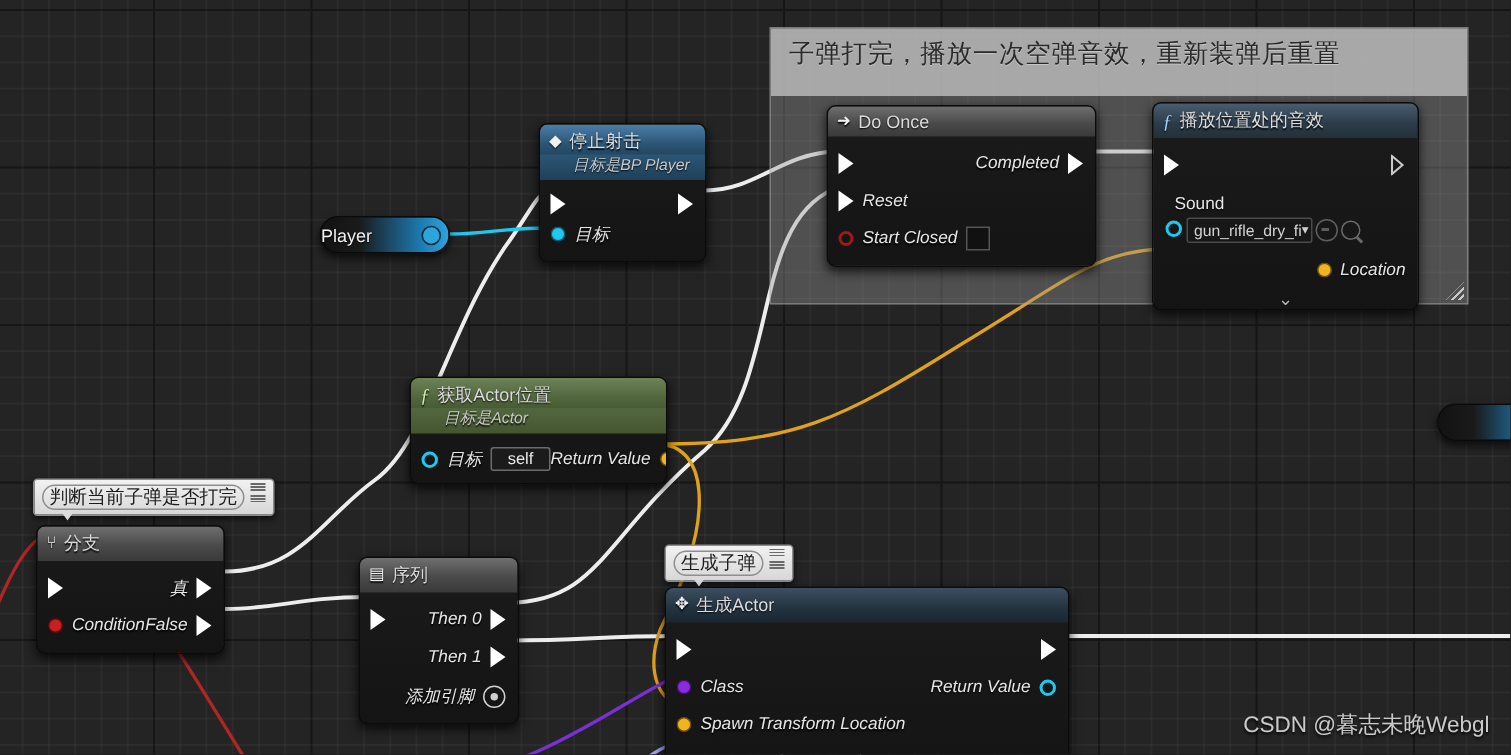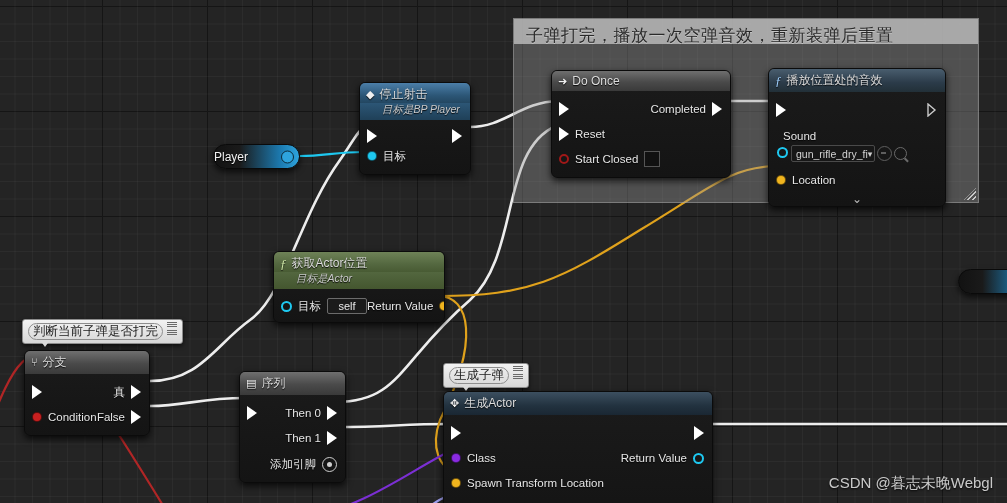--- a/index.html
+++ b/index.html
@@ -25,21 +25,21 @@
   svg.wires { position: absolute; left:0; top:0; width:1007px; height:503px; pointer-events:none; }
 
   
   .comment-box {
     position: absolute;
     background: rgba(152,152,152,0.38);
     border: 1px solid rgba(175,175,175,0.45);
     box-sizing: border-box;
   }
   .comment-title {
-    height: 25px;
+    height: 45px;
     background: rgba(190,190,190,0.80);
     color: #2a2a2a;
     font-size: 17px;
     line-height: 33px;
     padding-left: 12px;
     letter-spacing: .5px;
     text-shadow: 0 1px 0 rgba(255,255,255,.35);
     white-space: nowrap;
     overflow: hidden;
   }
@@ -82,21 +82,21 @@
   .hdr-dark  { background: linear-gradient(to bottom, #3c4f60 0%, #22323f 60%, #1a2733 100%); }
   .hdr-steel { background: linear-gradient(to bottom, #495d6e 0%, #2b3b49 60%, #223038 100%); }
 
   .node-body { padding: 6px 0 8px 0; position: relative; }
   .row {
     display: flex; align-items: center; justify-content: space-between;
     height: 20px; padding: 0 8px 0 7px; position: relative;
   }
   .left-grp { display:flex; align-items:center; gap:6px; }
   .right-grp { display:flex; align-items:center; gap:6px; }
-  .pin-label { color:#e6e6e6; font-size:11.5px; white-space:nowrap; text-shadow:0 1px 1px #000; }
+  .pin-label { color:#e6e6e6; font-size:11.5px; white-space:nowrap; text-shadow:0 1px 1px #000;font-style:italic; }
 
   
   .exec-pin {
     width: 0; height: 0;
     border-top: 7px solid transparent;
     border-bottom: 7px solid transparent;
     border-left: 10px solid #ffffff;
   }
   .exec-hollow-svg { display:block; }
 
@@ -314,21 +314,21 @@
         <div class="sound-label">Sound</div>
         <div class="asset-pick" style="margin-top:3px;">
           <div class="asset-combo">
             <span>gun_rifle_dry_fi</span>
             <span class="chev">▾</span>
           </div>
           <span class="circ-btn"></span>
           <span class="mag"></span>
         </div>
       </div>
-      <div class="row" style="margin-top:8px;">
+      <div class="row" style="margin-top:8px;justify-content:flex-end;">
         <span class="left-grp">
           <span class="dot filled" style="background:#f0b41e;"></span>
           <span class="pin-label">Location</span>
         </span>
       </div>
       <div class="collapse-chev">⌄</div>
     </div>
   </div>
 
   <div class="node" style="left:273px; top:251px; width:172px;">

